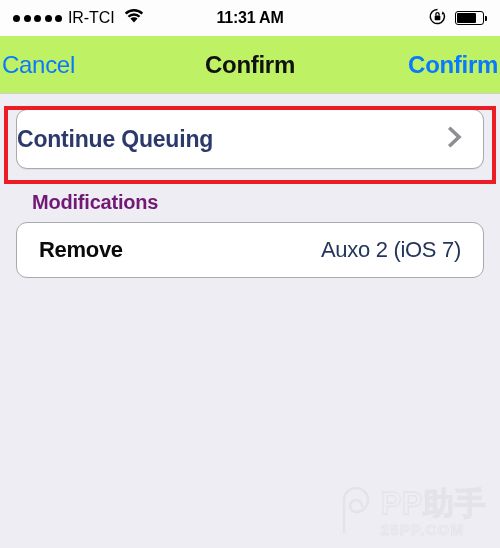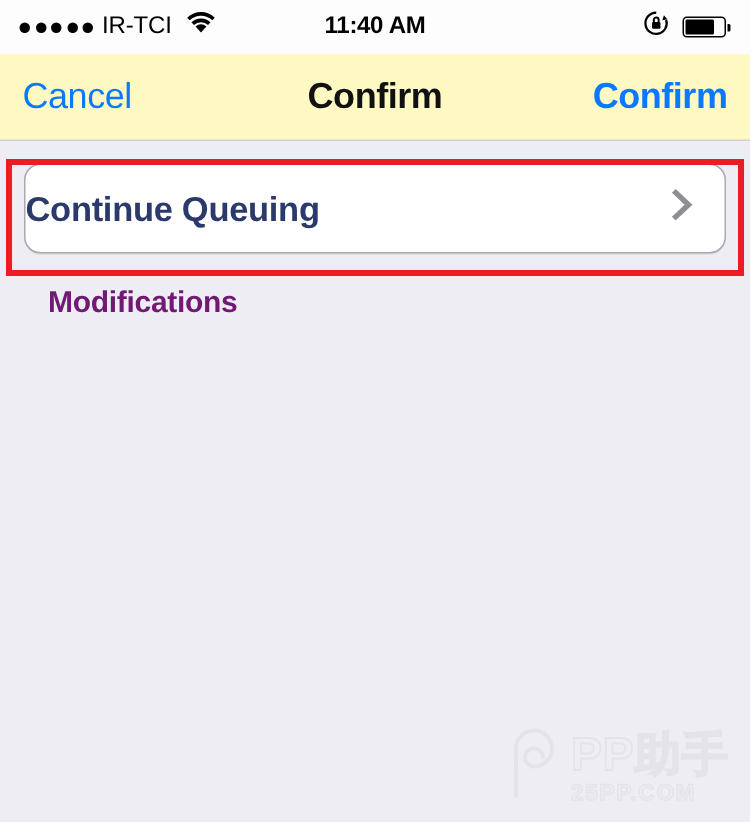--- a/index.html
+++ b/index.html
@@ -37,24 +37,24 @@
   .bat-body {
     width:29px; height:14px; border:1.6px solid #000; border-radius:3px;
     padding:1.4px; display:flex;
   }
   .bat-fill { height:100%; background:#000; border-radius:1px; }
   .bat-cap { width:2px; height:5px; background:#000; border-radius:0 1px 1px 0; margin-left:1px; }
 
   
   .nav-bar {
     height:58px;
-    background:#fef9c3;
+    background:#bef264;
     border-bottom:1px solid #cfcfd4;
     display:flex; align-items:center;
-    padding:0 15px;
+    padding:0 2px;
     position:relative;
   }
   .nav-left { font-size:24px; color:#0a78ff; font-weight:400; letter-spacing:-0.3px; }
   .nav-title {
     position:absolute; left:0; right:0; text-align:center;
     font-size:24px; font-weight:700; color:#111; letter-spacing:-0.3px;
     pointer-events:none;
   }
   .nav-right {
     margin-left:auto; font-size:24px; color:#0a78ff; font-weight:700;
@@ -141,21 +141,21 @@
     </div>
     <span class="sb-carrier">IR-TCI</span>
     <span class="sb-wifi">
       <svg width="20" height="15" viewBox="0 0 20 15">
         <path d="M10 13.6 L6.4 9.6 A5.3 5.3 0 0 1 13.6 9.6 Z" fill="#000"></path>
         <path d="M3.6 6.9 A9.3 9.3 0 0 1 16.4 6.9 L14.7 8.6 A6.9 6.9 0 0 0 5.3 8.6 Z" fill="#000"></path>
         <path d="M0.8 3.8 A13.2 13.2 0 0 1 19.2 3.8 L17.5 5.5 A10.8 10.8 0 0 0 2.5 5.5 Z" fill="#000"></path>
       </svg>
     </span>
   </div>
-  <div class="sb-center">11:40 AM</div>
+  <div class="sb-center">11:31 AM</div>
   <div class="sb-right">
     <span>
       <svg width="17" height="17" viewBox="0 0 17 17">
         <path d="M8.5 1.4 A7.1 7.1 0 1 0 15.1 6.2" fill="none" stroke="#000" stroke-width="1.5"></path>
         <path d="M13.6 3.2 L15.9 5.9 L12.6 6.5 Z" fill="#000"></path>
         <rect x="5.7" y="7.6" width="5.6" height="4.6" rx="0.8" fill="#000"></rect>
         <path d="M6.9 7.6 V6.2 a1.6 1.6 0 0 1 3.2 0 V7.6" fill="none" stroke="#000" stroke-width="1.3"></path>
       </svg>
     </span>
     <span class="bat-wrap">
@@ -179,20 +179,24 @@
     <span class="continue-label">Continue Queuing</span>
     <span class="chevron">
       <svg width="16" height="24" viewBox="0 0 16 24">
         <path d="M3.5 4 L12 12 L3.5 20" fill="none" stroke="#8e8e93" stroke-width="3.6" stroke-linecap="square" stroke-linejoin="miter"></path>
       </svg>
     </span>
   </div>
 
   <div class="section-header">Modifications</div>
 
+  <div class="card mod-card">
+    <span class="mod-action">Remove</span>
+    <span class="mod-value">Auxo 2 (iOS 7)</span>
+  </div>
 
 </div>
 
 <div class="highlight-box"></div>
 
 <div class="watermark">
   <span>
     <svg width="44" height="48" viewBox="0 0 44 48">
       <path d="M14 46 V14 a12 12 0 0 1 24 0 a12 12 0 0 1 -12 12 a6 6 0 0 1 -6 -6 a6 6 0 0 1 12 0" fill="none" stroke="#dcdce4" stroke-width="2.6" stroke-linecap="round" stroke-linejoin="round"></path>
     </svg>

